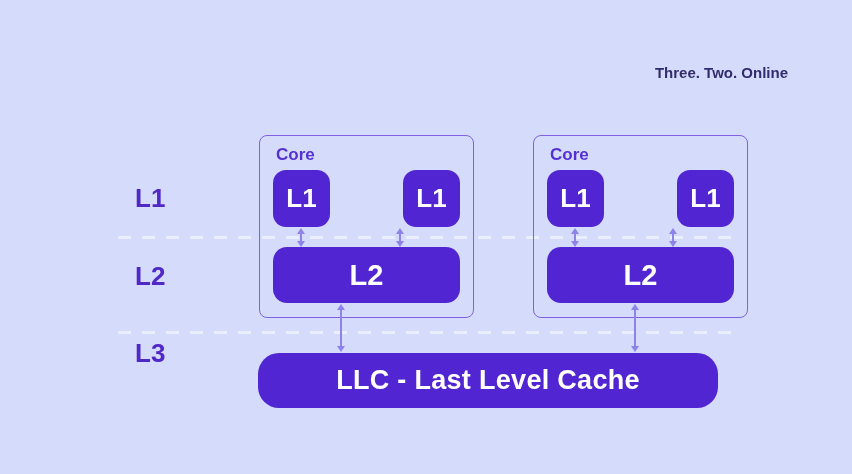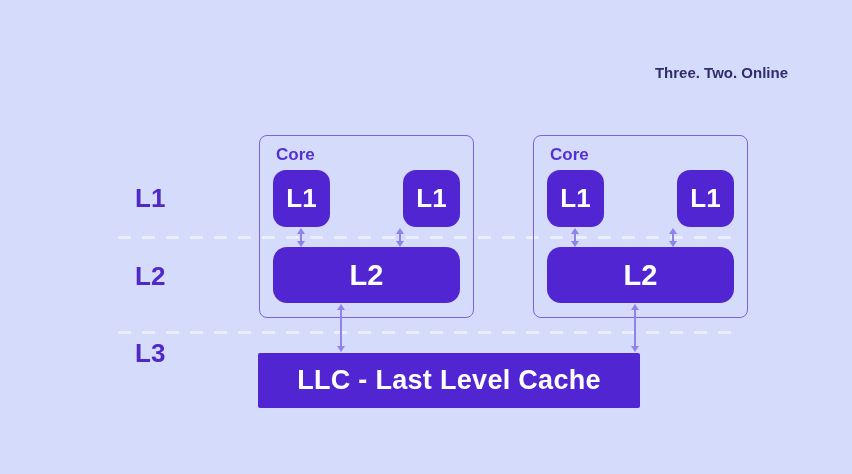--- a/index.html
+++ b/index.html
@@ -58,22 +58,22 @@
   .cache{
     position:absolute;z-index:3;
     background:#5225d2;color:#ffffff;font-weight:700;
     display:flex;align-items:center;justify-content:center;
   }
   .l1box{top:34px;width:57px;height:57px;border-radius:13px;font-size:26px;}
   .l1a{left:13px;}
   .l1b{right:13px;}
   .l2box{left:13px;right:13px;top:111px;height:56px;border-radius:14px;font-size:29px;}
   .llc{
-    position:absolute;left:258px;top:353px;width:382px;height:55px;z-index:3;
-    border-radius:2px;font-size:27px;letter-spacing:0.3px;
+    position:absolute;left:258px;top:353px;width:460px;height:55px;z-index:3;
+    border-radius:21px;font-size:27px;letter-spacing:0.3px;
   }
 
   
   .varrow{
     position:absolute;width:2px;background:#8f82ea;z-index:4;
   }
   .varrow::before,.varrow::after{
     content:"";position:absolute;left:-3px;
     border-left:4px solid transparent;border-right:4px solid transparent;
   }

